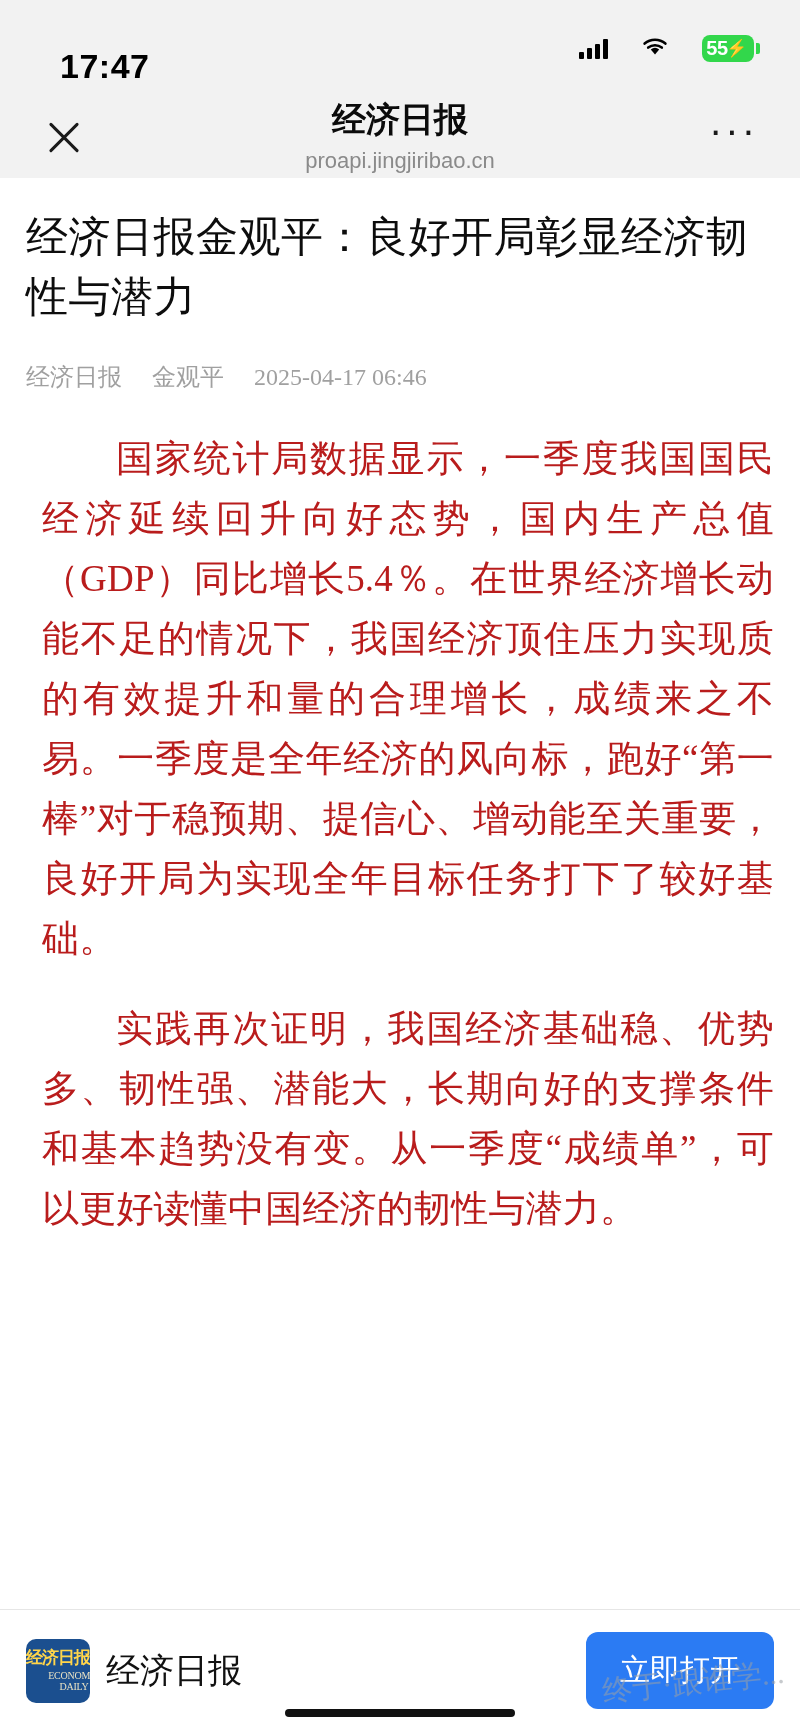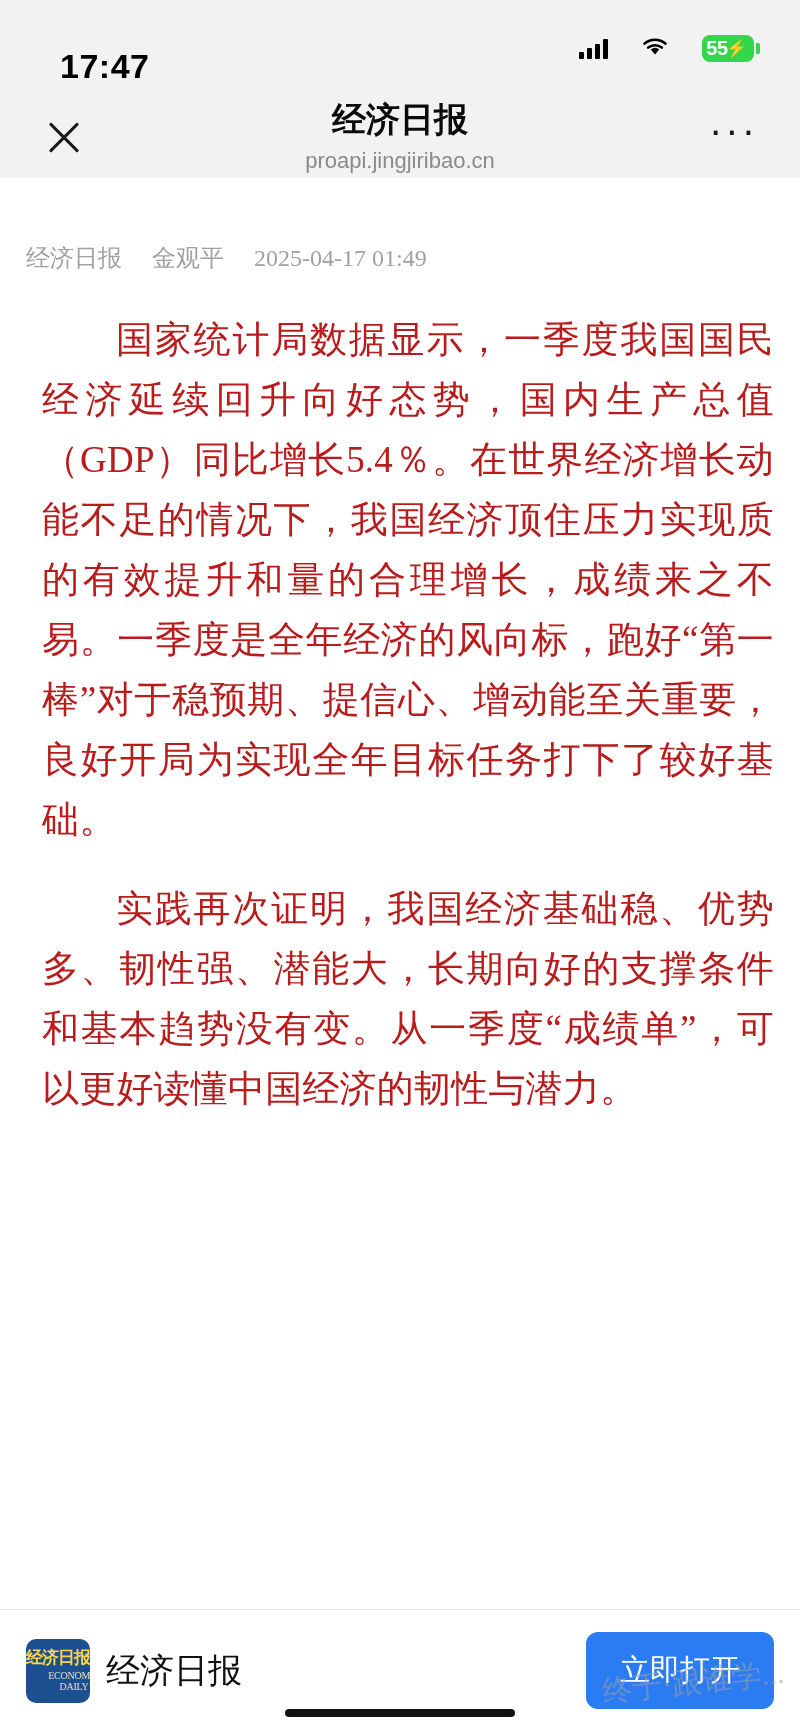--- a/index.html
+++ b/index.html
@@ -285,24 +285,25 @@
 <div class="nav-bar">
   <div class="nav-close"></div>
   <div class="nav-center">
     <div class="nav-title">经济日报</div>
     <div class="nav-sub">proapi.jingjiribao.cn</div>
   </div>
   <div class="nav-more">···</div>
 </div>
 
 <div class="article">
+  <div class="headline">经济日报金观平：良好开局彰显经济韧性与潜力</div>
   <div class="meta">
     <span>经济日报</span>
     <span>金观平</span>
-    <span>2025-04-17 01:49</span>
+    <span>2025-04-17 06:46</span>
   </div>
   <div class="body-text">
     <p class="para">国家统计局数据显示，一季度我国国民经济延续回升向好态势，国内生产总值（GDP）同比增长5.4％。在世界经济增长动能不足的情况下，我国经济顶住压力实现质的有效提升和量的合理增长，成绩来之不易。一季度是全年经济的风向标，跑好“第一棒”对于稳预期、提信心、增动能至关重要，良好开局为实现全年目标任务打下了较好基础。</p>
     <p class="para">实践再次证明，我国经济基础稳、优势多、韧性强、潜能大，长期向好的支撑条件和基本趋势没有变。从一季度“成绩单”，可以更好读懂中国经济的韧性与潜力。</p>
   </div>
 </div>
 
 <div class="bottom-bar">
   <div class="brand">
     <div class="brand-logo">

